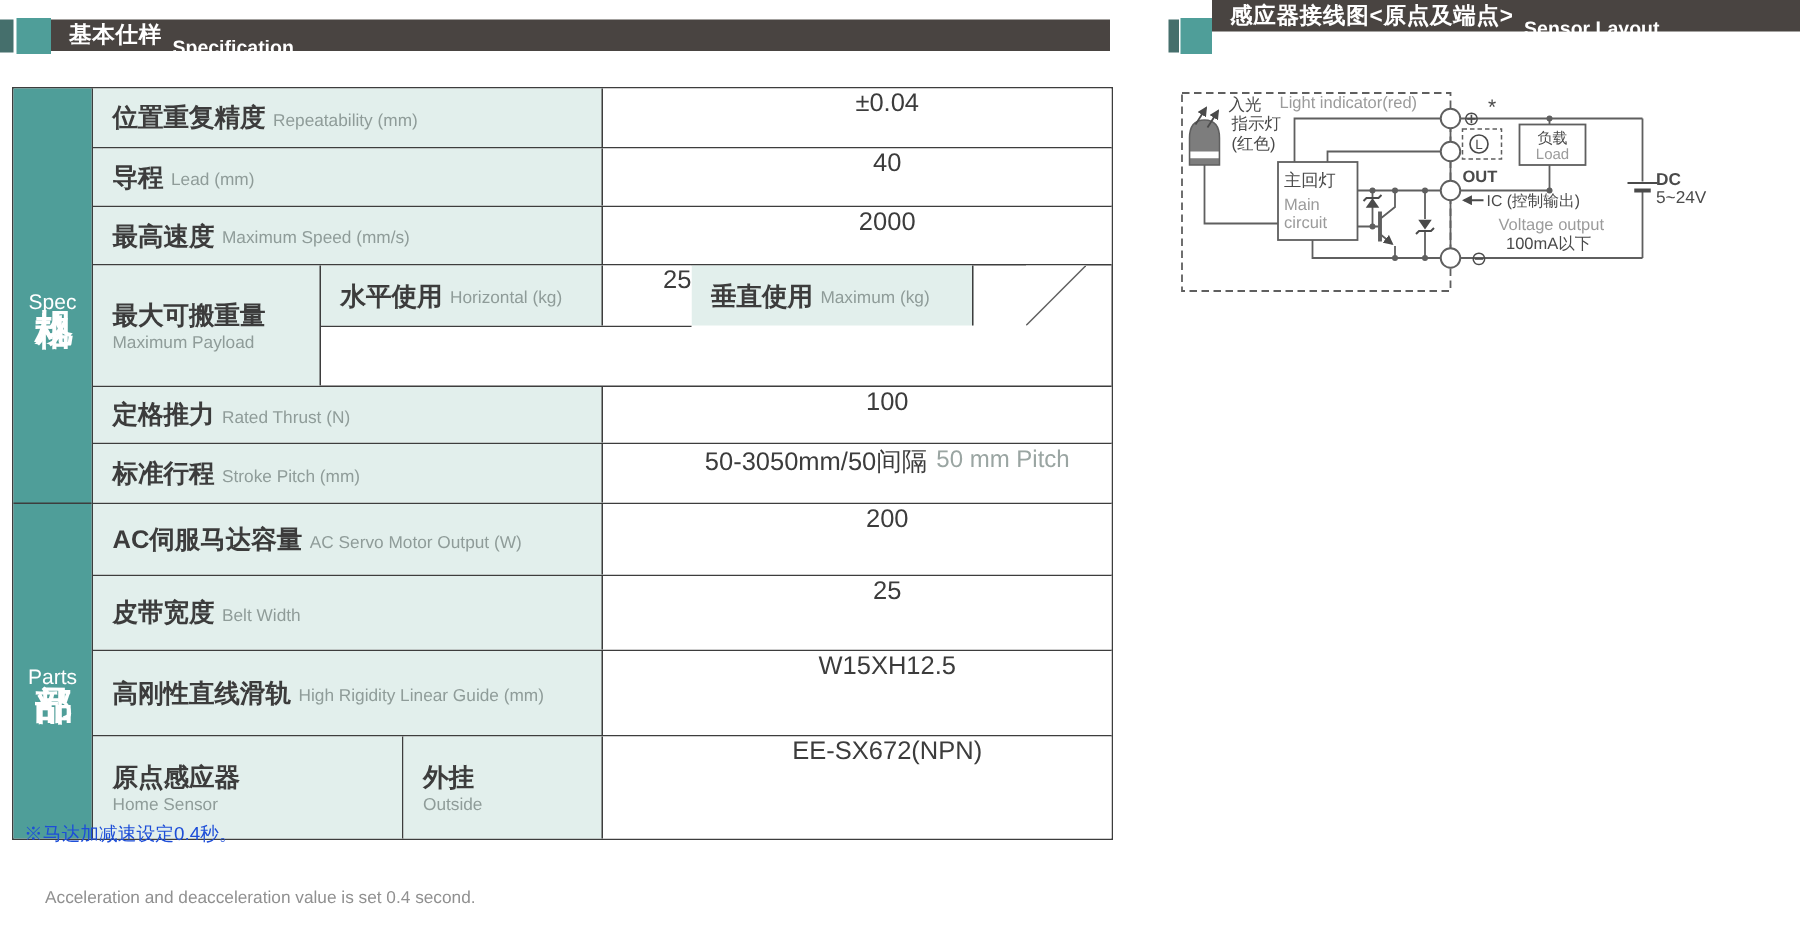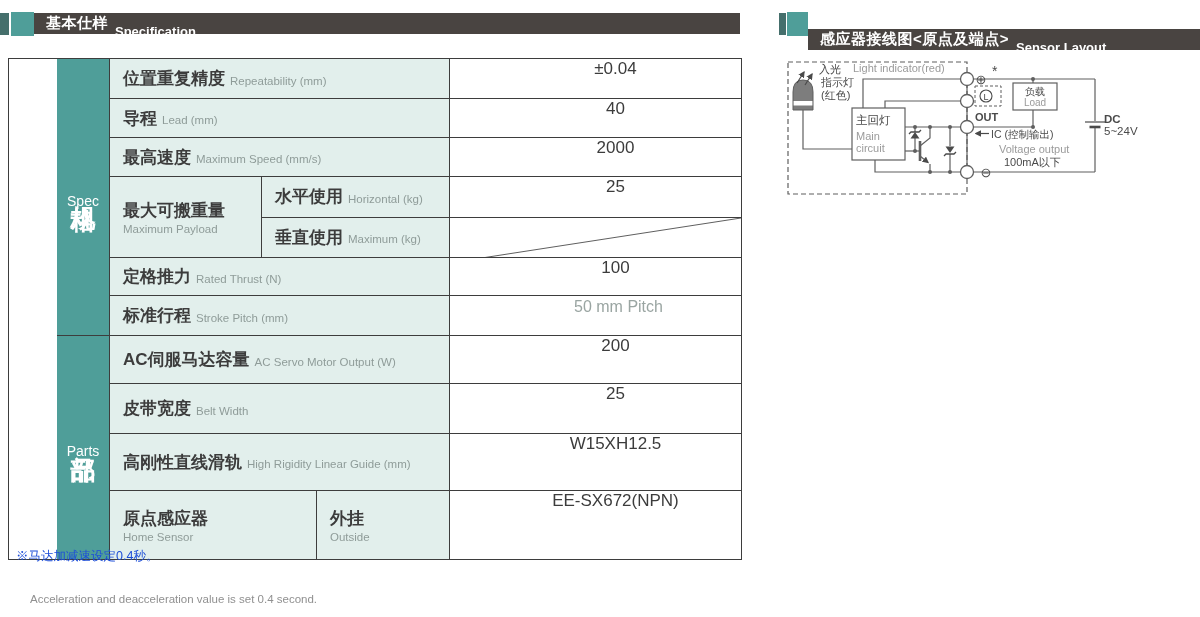--- a/index.html
+++ b/index.html
@@ -11,42 +11,42 @@
   .accent-teal { position:absolute; background:#4f9e99; }
   .hdr { position:absolute; background:#494441; color:#fff; display:flex;
          align-items:center; padding-left:12px; box-sizing:border-box; }
   .hdr .zh { font-size:15px; font-weight:bold; letter-spacing:0.5px; }
   .hdr .en { font-size:13px; font-weight:bold; margin-left:7px;margin-top:16px; }
 
   
   .spec-table { position:absolute; left:8px; top:58px; width:732px;
                 border:1px solid #3d3d3d; display:flex; background:#fff; }
   .side { width:52px; flex:none; display:flex; flex-direction:column;
-          border-right:1px solid #3d3d3d;margin-left:48px; }
+          border-right:1px solid #3d3d3d; }
   .side-cell { background:#4f9e99; color:#fff; display:flex; flex-direction:column;
                align-items:center; justify-content:center; box-sizing:border-box; }
   .side-cell.spec { height:277px; border-bottom:1px solid #3d3d3d; }
   .side-cell.parts { flex:1; }
   .side-cell .big { font-size:25px; font-weight:bold; line-height:1.08;
                     writing-mode:vertical-rl; text-orientation:upright; letter-spacing:2px; }
   .side-cell .small { font-size:14px; margin-top:3px; }
 
   .rows { flex:1; display:flex; flex-direction:column; }
   .row { display:flex; border-bottom:1px solid #3d3d3d; box-sizing:border-box; }
   .row.last { border-bottom:none; }
   .lbl { background:#e2efec; display:flex; align-items:center; padding-left:13px;
          box-sizing:border-box; border-right:1px solid #3d3d3d; flex:none; }
   .lbl .zh { font-size:17px; font-weight:600; color:#3c3c3c; white-space:nowrap; }
   .lbl .en { font-size:11.5px; color:#8f9c99; margin-left:5px; padding-top:4px; white-space:nowrap; }
   .lbl.stack { flex-direction:column; align-items:flex-start; justify-content:center; }
   .lbl.stack .en { margin-left:0; padding-top:1px; }
   .val { flex:1; background:#fff; display:flex; align-items:flex-start; justify-content:center;
          font-size:17px; color:#3c3c3c; position:relative; box-sizing:border-box;padding-left:40px; }
   .val .sub-en { font-size:16px; color:#9aa5a2; margin-left:6px; padding-top:2px; }
-  .paycol { flex:1; display:flex; flex-direction:column; }
+  .paycol { flex:1; display:flex; flex-direction:row; }
   .subrow { display:flex; border-bottom:1px solid #3d3d3d; box-sizing:border-box; }
   .subrow.last { border-bottom:none;gap:35px; }
   .diagline { position:absolute; left:0; top:0; width:100%; height:100%; }
 
   
   .foot-red { position:absolute; left:16px; top:548px; font-size:12.5px; color:#1d4ed8; }
   .foot-en  { position:absolute; left:30px; top:593px; font-size:11.5px; color:#909090; }
 
   
   .diagram { position:absolute; left:775px; top:50px; }
@@ -59,21 +59,21 @@
 
 <div class="accent-dark" style="left:0;top:13px;width:9px;height:22px"></div>
 <div class="accent-teal" style="left:11px;top:12px;width:23px;height:24px"></div>
 <div class="hdr" style="left:34px;top:13px;width:706px;height:21px">
   <span class="zh">基本仕样</span>
   <span class="en">Specification</span>
 </div>
 
 <div class="accent-dark" style="left:779px;top:13px;width:7px;height:22px"></div>
 <div class="accent-teal" style="left:787px;top:12px;width:21px;height:24px"></div>
-<div class="hdr" style="left:808px;top:29px;width:392px;height:21px">
+<div class="hdr" style="left:808px;top:0;width:392px;height:21px">
   <span class="zh">感应器接线图&lt;原点及端点&gt;</span>
   <span class="en">Sensor Layout</span>
 </div>
 
 <div class="spec-table">
   <div class="side">
     <div class="side-cell spec">
       <span class="big">规格</span>
       <span class="small">Spec</span>
     </div>
@@ -152,20 +152,21 @@
         <span>100</span>
       </div>
     </div>
 
     <div class="row" style="height:40px">
       <div class="lbl" style="width:340px">
         <span class="zh">标准行程</span>
         <span class="en">Stroke Pitch (mm)</span>
       </div>
       <div class="val">
+        <span>50-3050mm/50间隔</span>
         <span class="sub-en">50 mm Pitch</span>
       </div>
     </div>
 
     <div class="row" style="height:48px">
       <div class="lbl" style="width:340px">
         <span class="zh">AC伺服马达容量</span>
         <span class="en">AC Servo Motor Output (W)</span>
       </div>
       <div class="val">

